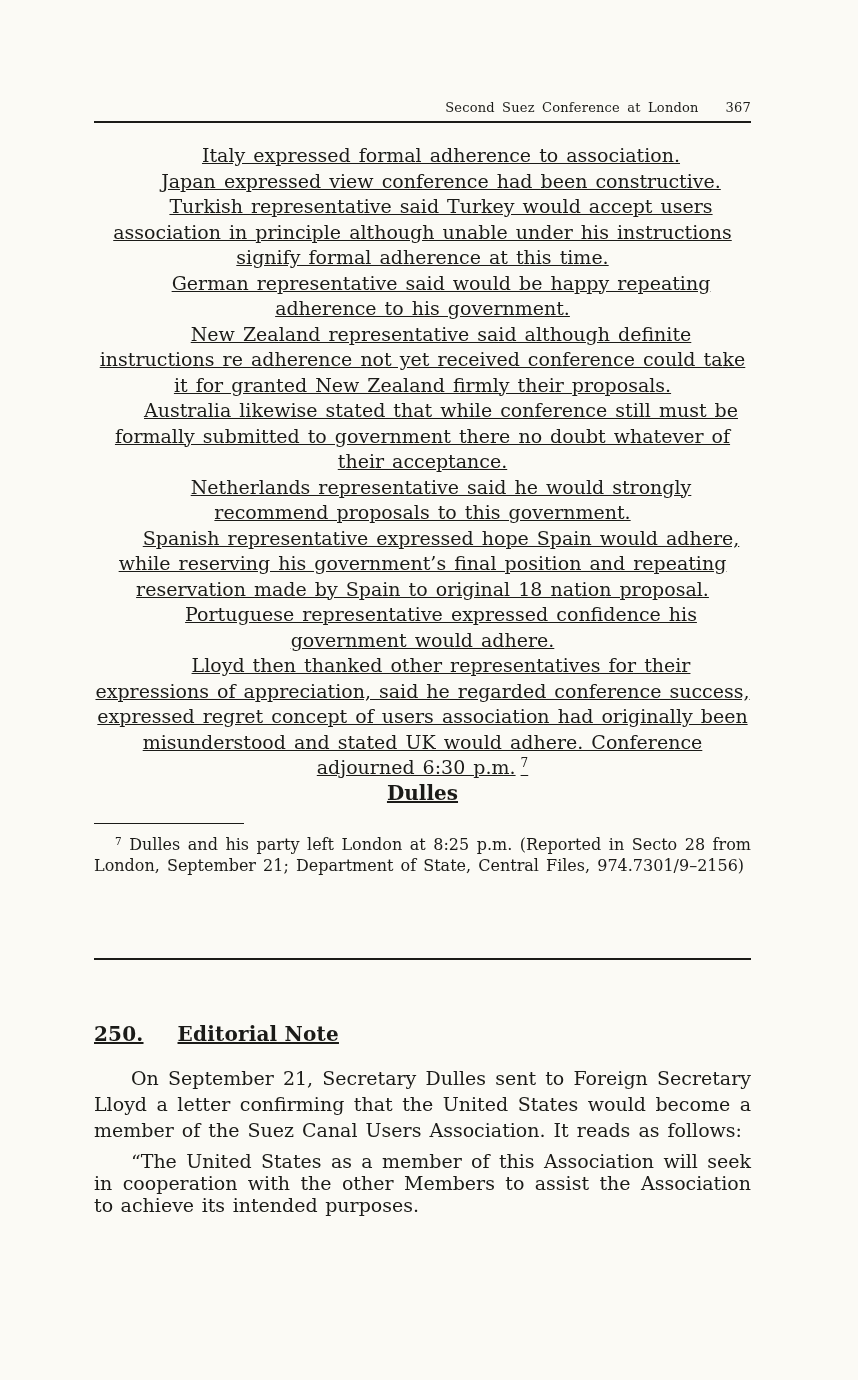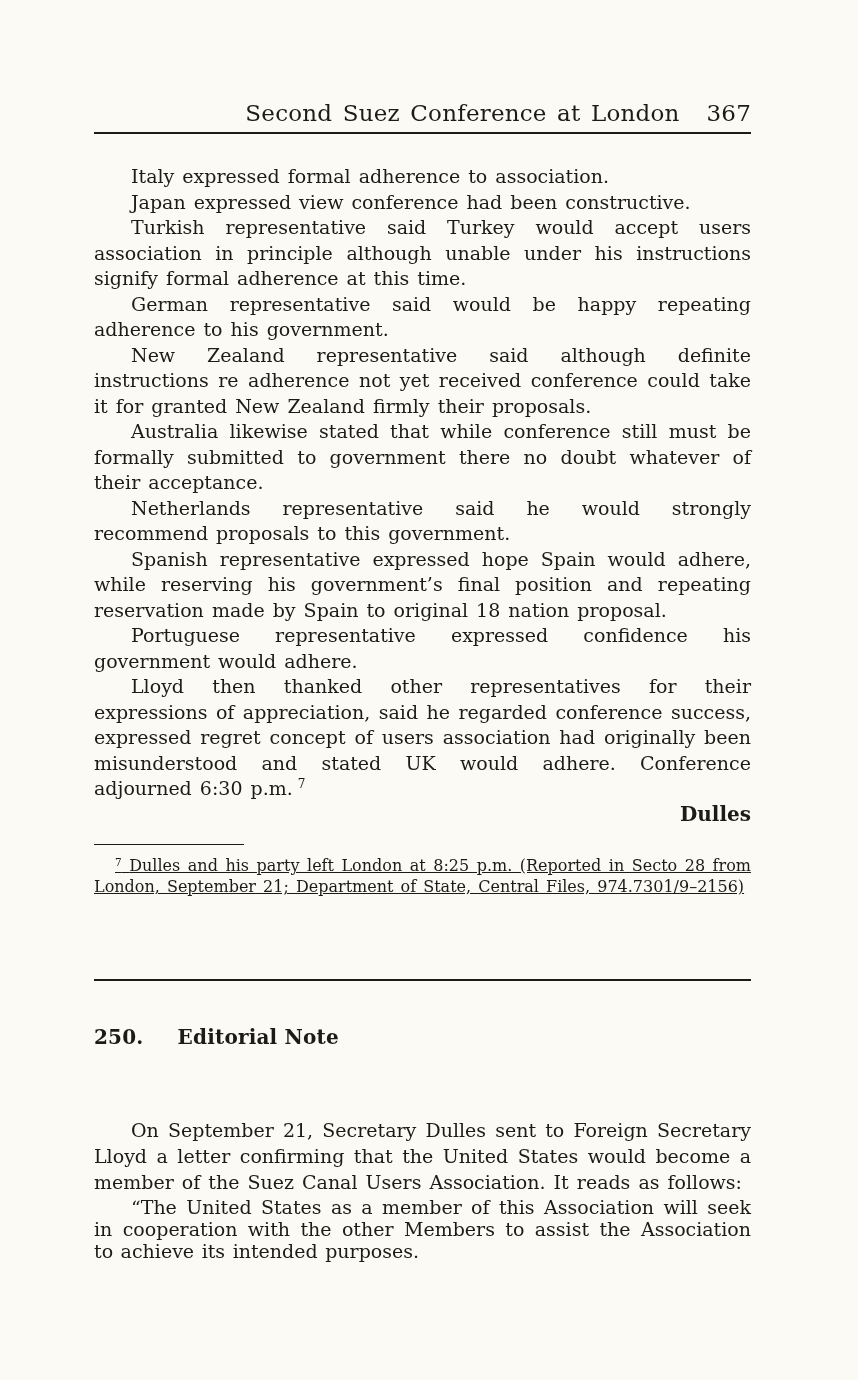--- a/index.html
+++ b/index.html
@@ -17,38 +17,40 @@
     height: 100%;
     padding: 100px 107px 40px 94px;
   }
 
   
   .running-header {
     display: flex;
     justify-content: flex-end;
     align-items: center;
     gap: 27px;
-    font-size: 23px;
+    font-size: 13px;
     letter-spacing: 0.2px;
     word-spacing: 3px;
     border-bottom: 2px solid #1b1b18;
     padding-bottom: 6px;
   }
 
   
   .body-text {
-    margin-top: 30px;
+    margin-top: 20px;
     font-size: 19px;
     line-height: 25.5px;
     text-align: justify;
+    text-decoration: underline;
   }
   .body-text p {
     margin: 0;
     text-indent: 37px;
     word-spacing: 2px;
+    text-align: center;
   }
   sup.fn-ref {
     font-size: 12px;
     line-height: 0;
     vertical-align: 7px;
     margin-left: 5px;
   }
 
   .signature {
     margin: 17px 0 0;
@@ -65,55 +67,55 @@
     border-top: 1px solid #1b1b18;
     margin: 17px 0 0;
   }
   .footnote {
     margin: 10px 0 8px;
     font-size: 16px;
     line-height: 21px;
     text-align: justify;
     text-indent: 21px;
     word-spacing: 2px;
-    text-decoration: underline;
   }
   .footnote sup {
     font-size: 10.5px;
     line-height: 0;
     vertical-align: 5px;
   }
 
   .doc-divider {
     width: 100%;
     height: 0;
     border-top: 2.5px solid #1b1b18;
     margin: 82px 0 0;
   }
 
   .section-heading {
-    margin: 44px 0 0;
+    margin: 62px 0 0;
     display: flex;
     gap: 34px;
     font-size: 20px;
     font-weight: bold;
     letter-spacing: 0.2px;
+    text-decoration: underline;
   }
 
   .editorial-par {
-    margin: 68px 0 0;
+    margin: 19px 0 0;
     font-size: 19px;
     line-height: 26px;
     text-align: justify;
     text-indent: 37px;
     word-spacing: 2px;
   }
 
   .quote-block {
-    margin-top: 2px;
+    margin-top: 8px;
     font-size: 19px;
     line-height: 21.8px;
   }
   .quote-block p {
     margin: 0;
     text-align: justify;
     text-indent: 37px;
     word-spacing: 1.5px;
   }
 </style>

